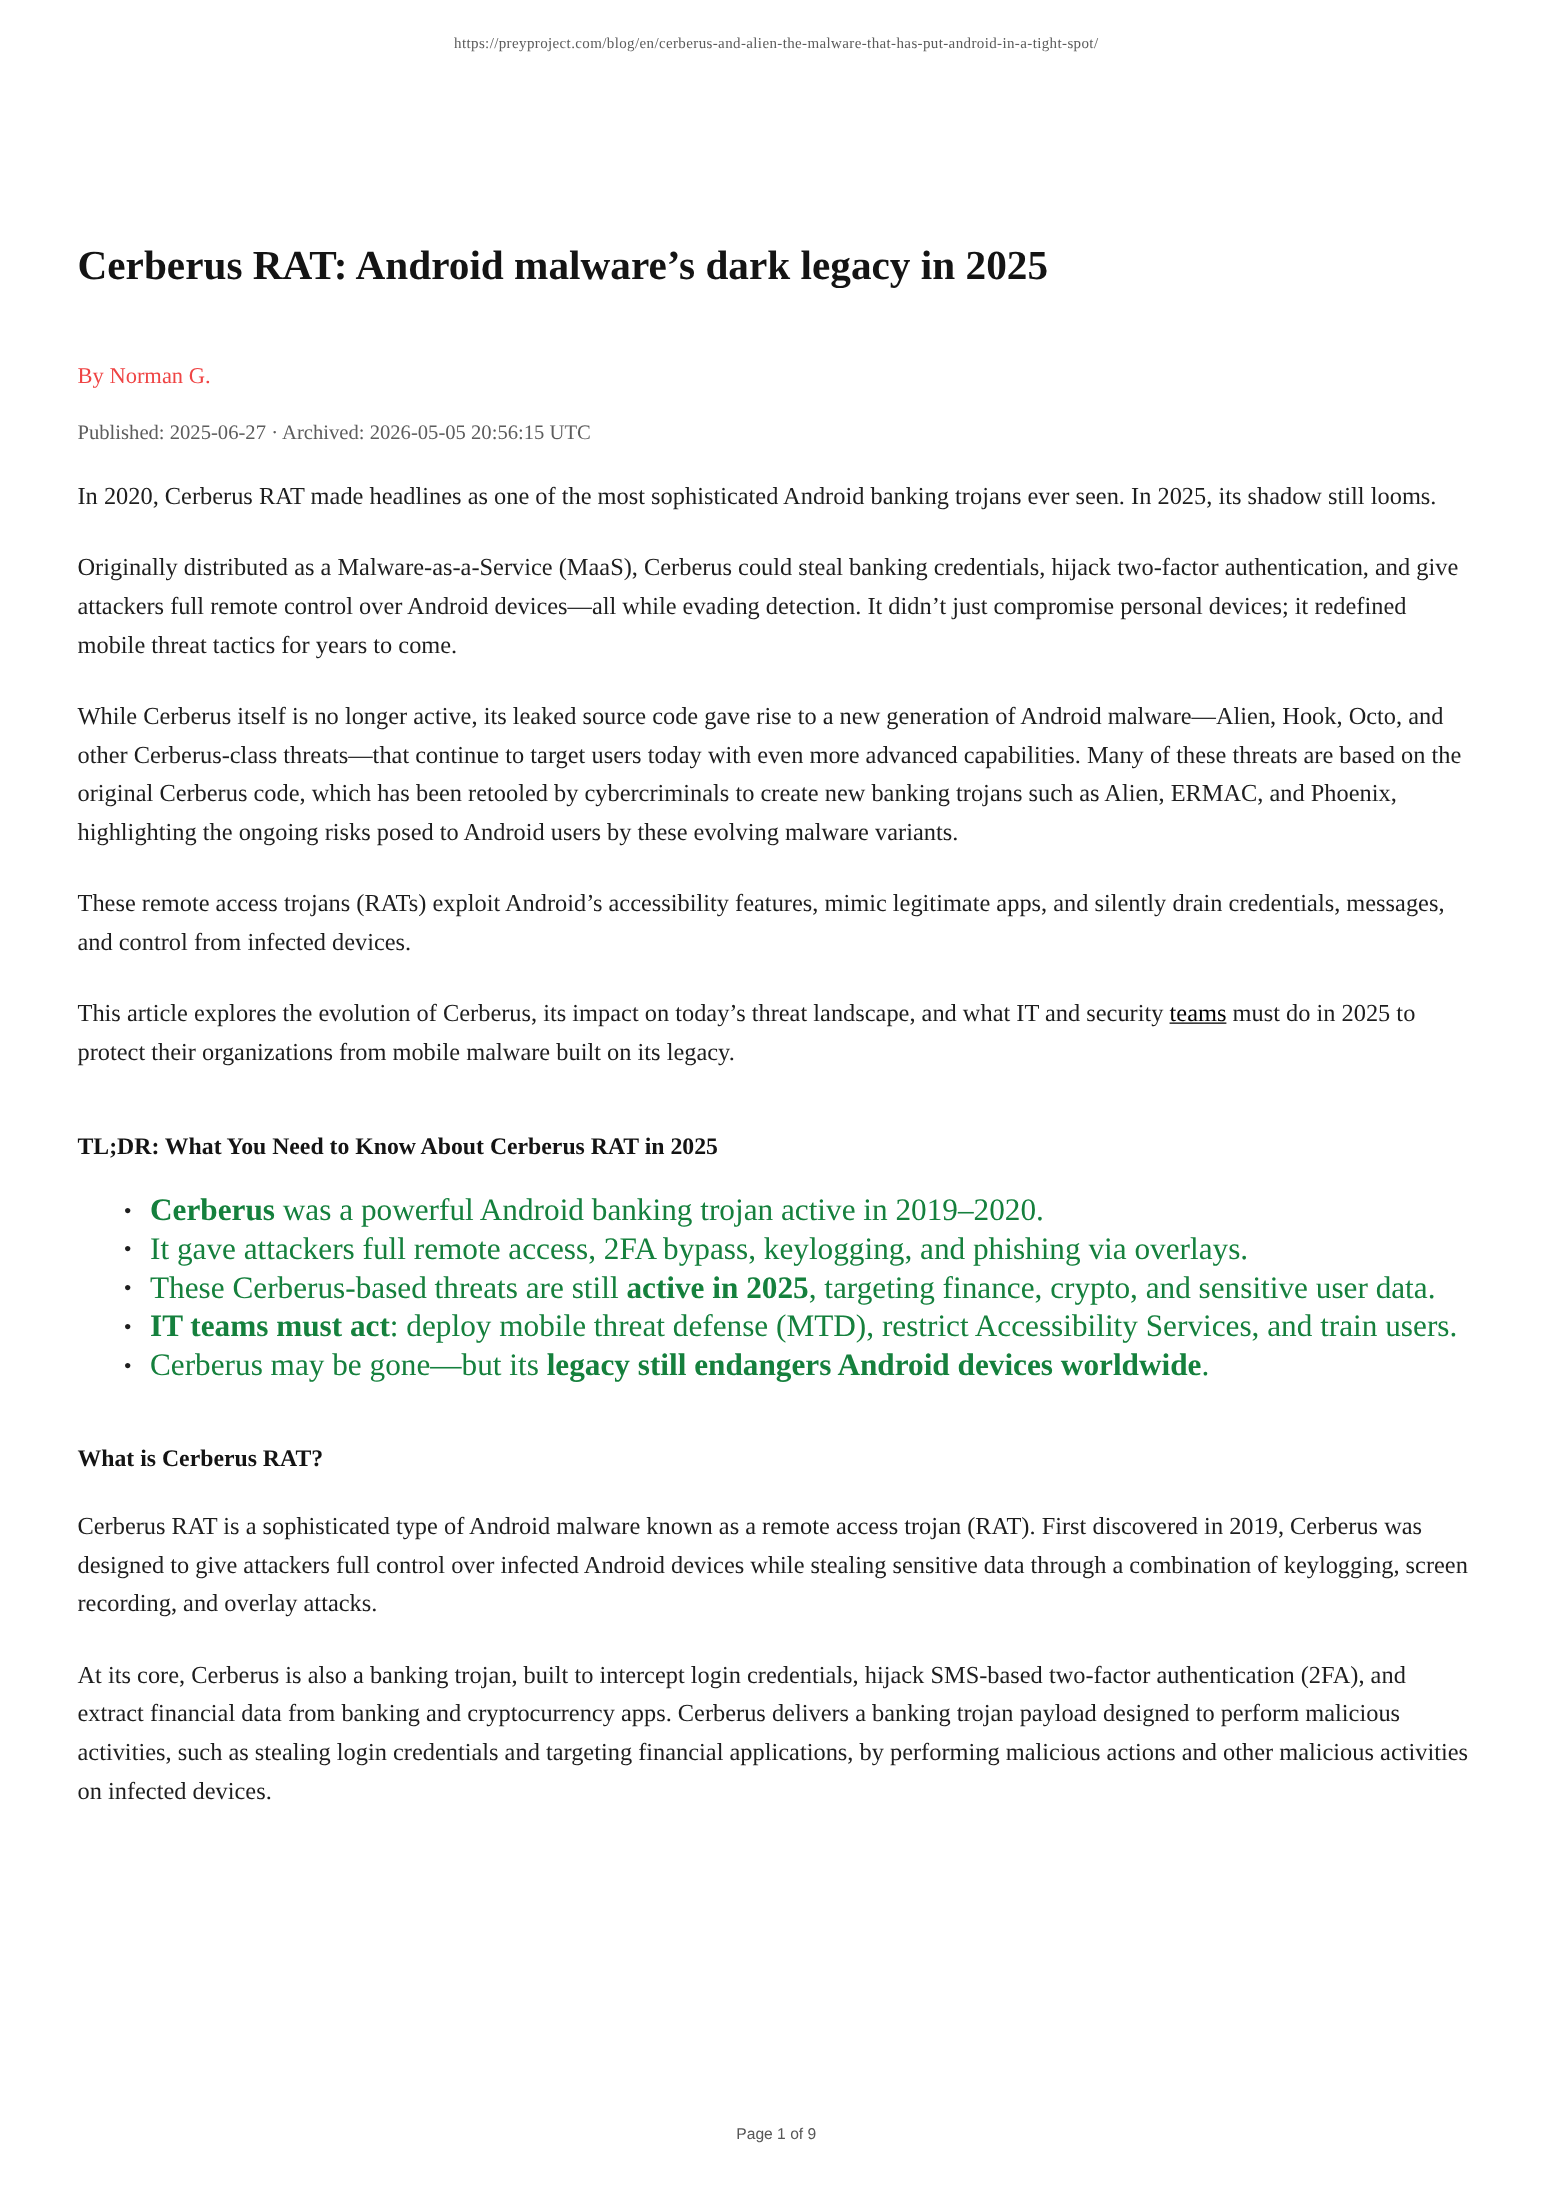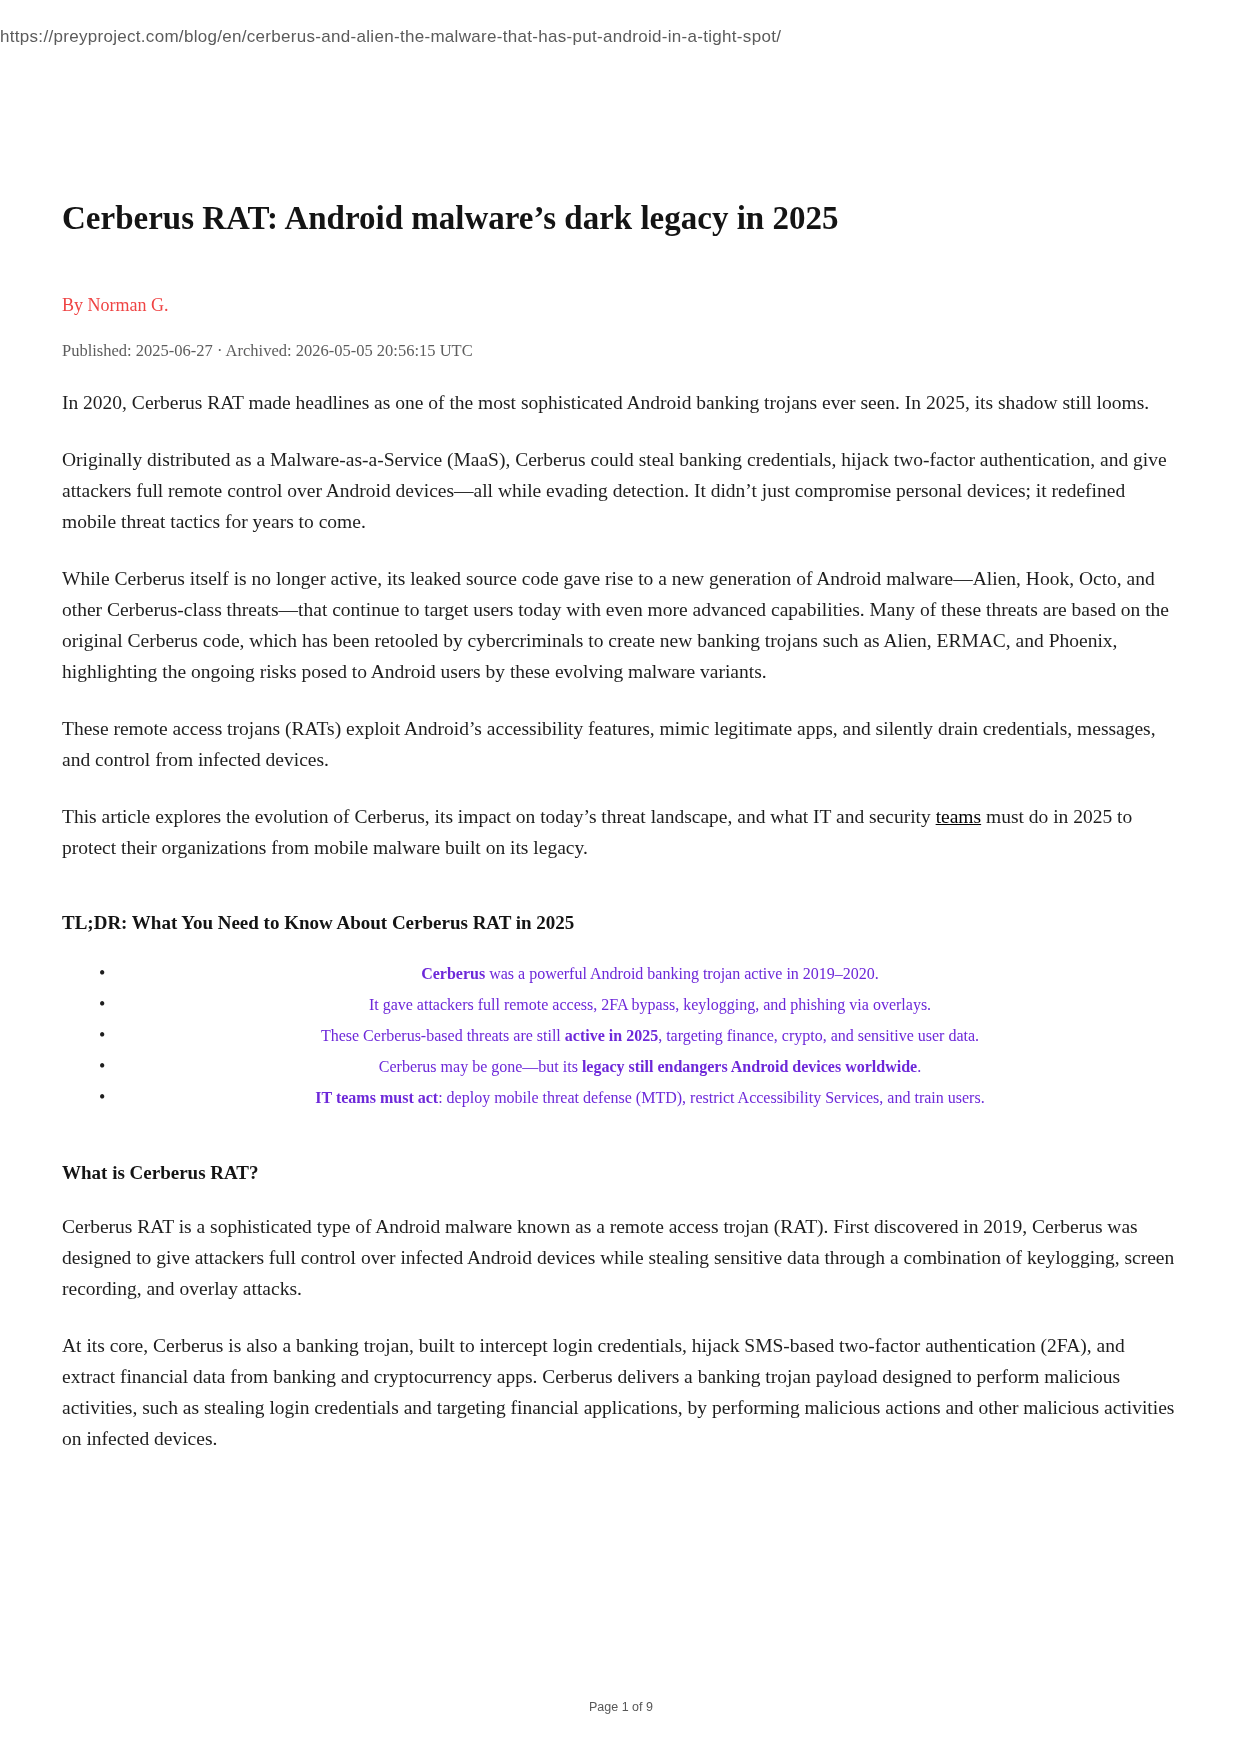--- a/index.html
+++ b/index.html
@@ -8,23 +8,23 @@
     width: 1242px;
     height: 1756px;
     background: #ffffff;
     font-family: "Liberation Serif", serif;
     color: #1e1e1e;
     position: relative;
     overflow: hidden;
   }
   .url-header {
     padding-top: 27px;
-    text-align: left;
-    font-family: Liberation Sans, sans-serif;
-    font-size: 17px;
+    text-align: center;
+    font-family: Liberation Serif, serif;
+    font-size: 12px;
     letter-spacing: 0.3px;
     color: #5b5b5b;
   }
   .content {
     margin: 0 62px;
   }
   h1.title {
     margin: 152px 0 0 0;
     font-size: 33px;
     line-height: 1.2;
@@ -54,24 +54,23 @@
     font-weight: 700;
     color: #141414;
   }
   ul.tldr-list {
     list-style: none;
     margin: 24px 0 0 0;
     padding: 0 0 0 58px;
   }
   ul.tldr-list li {
     position: relative;
-    font-size: 16px;
+    font-size: 25px;
     line-height: 31px;
-    color: #6d28d9;
-    text-align: center;
+    color: #15803d;
   }
   ul.tldr-list li::before {
     content: "\2022";
     position: absolute;
     left: -21px;
     top: 0;
     font-size: 18px;
     color: #1e1e1e;
   }
   .b { font-weight: 700; }
@@ -110,22 +109,22 @@
     <p class="body-p"><span>While Cerberus itself is no longer active, its leaked source code gave rise to a new generation of Android malware—Alien, Hook, Octo, and other Cerberus-class threats—that continue to target users today with even more advanced capabilities. Many of these threats are based on the original Cerberus code, which has been retooled by cybercriminals to create new banking trojans such as Alien, ERMAC, and Phoenix, highlighting the ongoing risks posed to Android users by these evolving malware variants.</span></p>
     <p class="body-p"><span>These remote access trojans (RATs) exploit Android’s accessibility features, mimic legitimate apps, and silently drain credentials, messages, and control from infected devices.</span></p>
     <p class="body-p"><span>This article explores the evolution of Cerberus, its impact on today’s threat landscape, and what IT and security </span><a class="inline-link" href="#" style="color: #000000;">teams</a><span> must do in 2025 to protect their organizations from mobile malware built on its legacy.</span></p>
 
     <h2 class="section-h">TL;DR: What You Need to Know About Cerberus RAT in 2025</h2>
 
     <ul class="tldr-list">
       <li><span class="b">Cerberus</span><span> was a powerful Android banking trojan active in 2019–2020.</span></li>
       <li><span>It gave attackers full remote access, 2FA bypass, keylogging, and phishing via overlays.</span></li>
       <li><span>These Cerberus-based threats are still </span><span class="b">active in 2025</span><span>, targeting finance, crypto, and sensitive user data.</span></li>
+      <li><span class="b">IT teams must act</span><span>: deploy mobile threat defense (MTD), restrict Accessibility Services, and train users.</span></li>
       <li><span>Cerberus may be gone—but its </span><span class="b">legacy still endangers Android devices worldwide</span><span>.</span></li>
-      <li><span class="b">IT teams must act</span><span>: deploy mobile threat defense (MTD), restrict Accessibility Services, and train users.</span></li>
     </ul>
 
     <h2 class="section-h">What is Cerberus RAT?</h2>
 
     <p class="body-p"><span>Cerberus RAT is a sophisticated type of Android malware known as a remote access trojan (RAT). First discovered in 2019, Cerberus was designed to give attackers full control over infected Android devices while stealing sensitive data through a combination of keylogging, screen recording, and overlay attacks.</span></p>
     <p class="body-p"><span>At its core, Cerberus is also a banking trojan, built to intercept login credentials, hijack SMS-based two-factor authentication (2FA), and extract financial data from banking and cryptocurrency apps. Cerberus delivers a banking trojan payload designed to perform malicious activities, such as stealing login credentials and targeting financial applications, by performing malicious actions and other malicious activities on infected devices.</span></p>
 
   </div>
 
   <div class="footer">Page 1 of 9</div>

